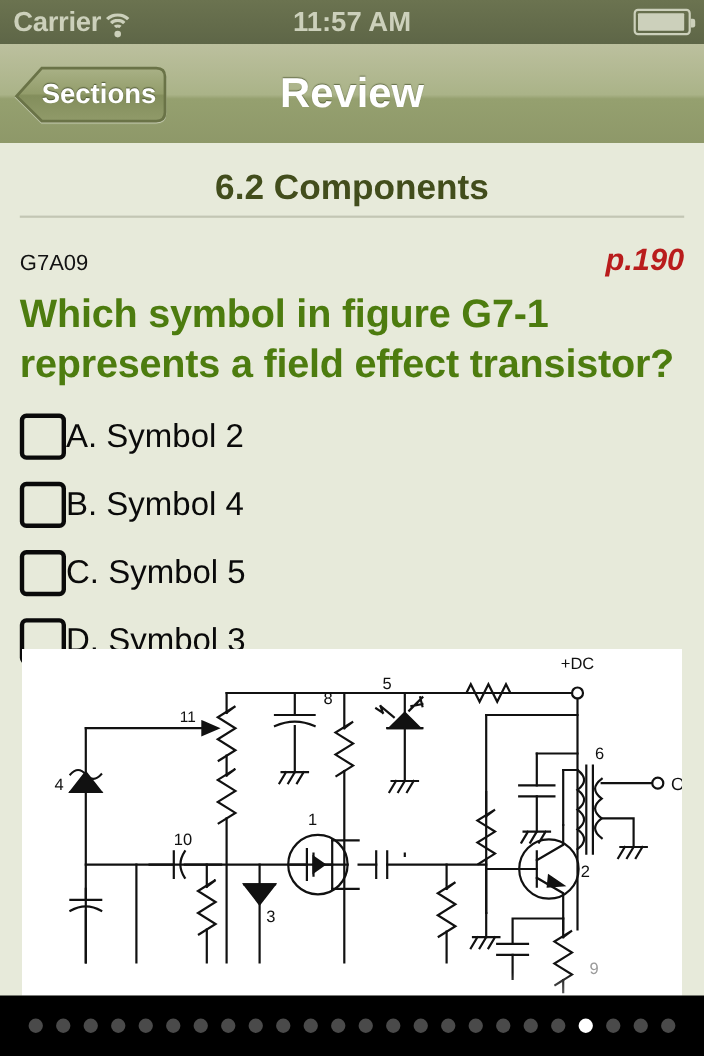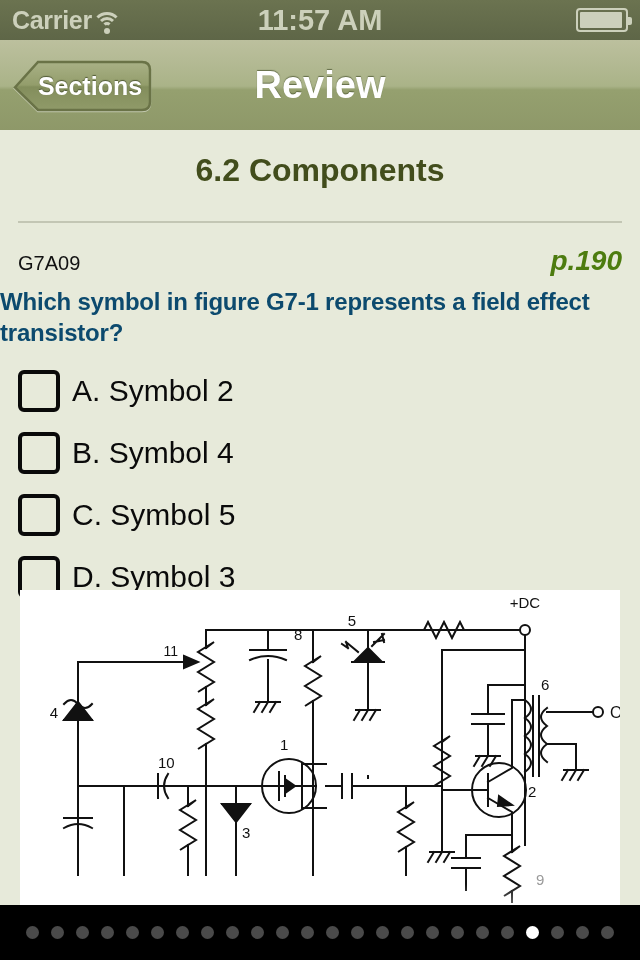--- a/index.html
+++ b/index.html
@@ -29,21 +29,21 @@
   }
   .wifi i:nth-child(1){ width:30px; height:30px; left:0; top:2px; }
   .wifi i:nth-child(2){ width:20px; height:20px; left:5px; top:7px; }
   .wifi i:nth-child(3){ width:10px; height:10px; left:10px; top:12px; }
   .wifi u {
     position:absolute; left:12px; top:18px; width:6px; height:6px;
     background:#ccd0bb; border-radius:50%;
   }
   .sb-time {
     position:absolute; left:0; right:0; text-align:center;
-    font-size:29px; font-weight:bold; color:#ccd0bb; line-height:40px;
+    font-size:25px; font-weight:bold; color:#ccd0bb; line-height:40px;
     pointer-events:none;
   }
   .sb-right { margin-left:auto; display:flex; align-items:center; }
   .battery {
     position:relative; width:52px; height:24px;
     border:2.5px solid #ccd0bb; border-radius:4px;
   }
   .battery span {
     position:absolute; left:2px; top:2px; bottom:2px; width:42px;
     background:#ccd0bb; border-radius:1px;
@@ -80,39 +80,39 @@
     text-shadow:0 -1px 1px rgba(50,60,30,.7);
   }
 
   
   .content {
     position:absolute; top:130px; left:0; width:640px; height:775px;
     background:#e7eada; overflow:hidden;
   }
   .section-title {
     text-align:center; font-size:32px; font-weight:bold;
-    color:#424d1c; padding:22px 0 32px;
+    color:#424d1c; padding:22px 0 7px;
   }
   .rule { height:2px; background:#c3c6b4; margin:0 18px 22px; }
 
   .qhead {
     display:flex; justify-content:space-between; align-items:baseline;
     padding:0 18px; margin-bottom:10px;
   }
   .qid { font-size:20px; color:#121212; }
-  .qpage { font-size:28px; font-style:italic; font-weight:bold; color:#4d7c0f; }
+  .qpage { font-size:28px; font-style:italic; font-weight:bold; color:#b91c1c; }
 
   .qtext {
-    padding:0 0; font-size:24px; font-weight:bold; color:#0c4a6e;
+    padding:0 18px; font-size:36px; font-weight:bold; color:#4d7c0f;
     line-height:1.28; letter-spacing:-0.2px;
   }
 
   .choices { padding:22px 18px 0; }
   .choice {
-    display:flex; align-items:center; gap:12px; margin-bottom:20px;
+    display:flex; align-items:center; gap:0; margin-bottom:20px;
     cursor:pointer;
   }
   .checkbox {
     width:42px; height:42px; border:4px solid #0a0a0a; border-radius:6px;
     background:#e7eada; flex:0 0 auto;
   }
   .choice-label { font-size:30px; color:#0a0a0a; }
 
   
   .figure {

